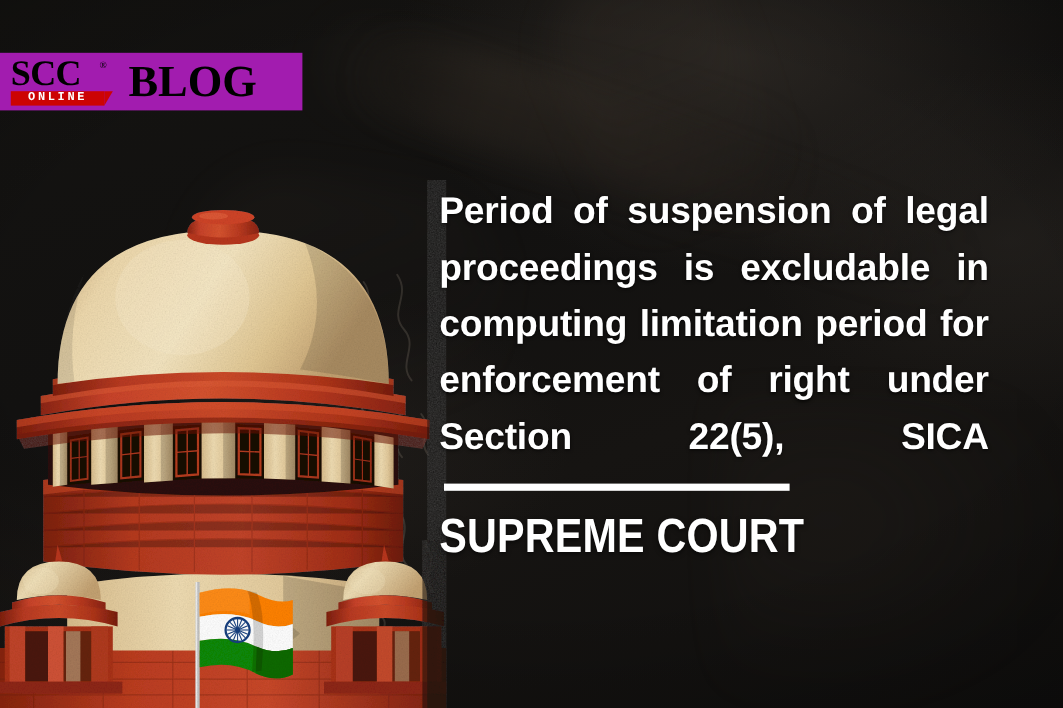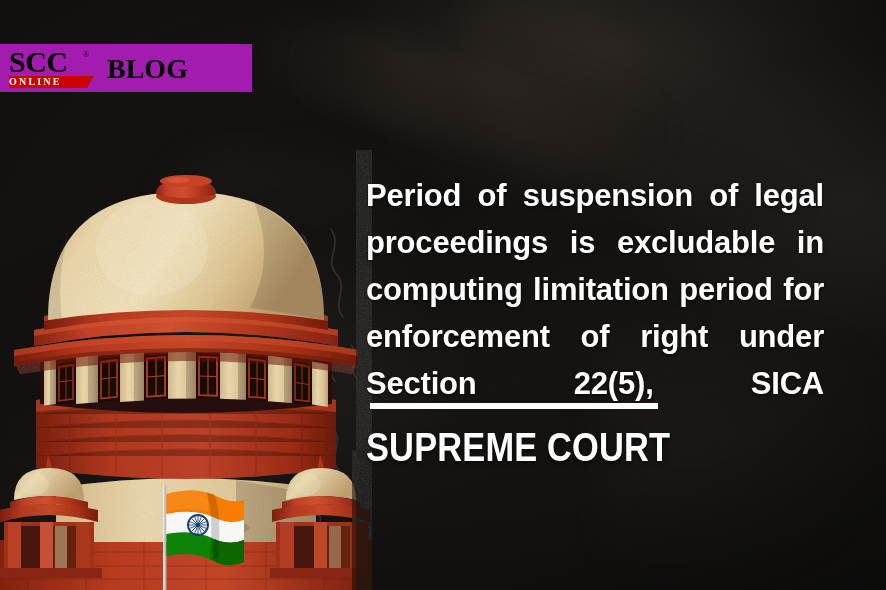--- a/index.html
+++ b/index.html
@@ -114,53 +114,52 @@
     position: absolute;
     right: 2px; top: 2px;
     font-family: "Liberation Serif", serif;
     font-size: 8px;
     color: #000;
   }
   .logo-online {
     margin-top: 1px;
     background: #cc0303;
     color: #ffffff;
-    font-family: Liberation Serif, serif;
+    font-family: Liberation Mono, monospace;
     font-weight: bold;
     font-size: 10px;
     letter-spacing: 2.2px;
     line-height: 12px;
-    text-align: left;
+    text-align: center;
     width: 78px;
     height: 12px;
     position: relative;
   }
   .logo-online::after {
     content: "";
     position: absolute;
     right: -7px; top: 0;
     border-top: 12px solid #cc0303;
     border-right: 7px solid transparent;
   }
   .logo-blog {
     font-family: "Liberation Serif", serif;
     font-weight: bold;
-    font-size: 28px;
+    font-size: 37px;
     line-height: 41px;
     color: #000;
     margin-left: 16px;
     letter-spacing: 0px;
   }
 
   
   .headline-wrap {
     position: absolute;
     left: 366px; top: 152px;
     width: 458px;
-    margin-top: 20px;
   }
   .headline {
     font-family: "Liberation Sans", sans-serif;
     font-weight: bold;
     font-size: 31px;
     line-height: 47px;
     color: #ffffff;
     text-align: justify;
     text-justify: inter-word;
     margin: 0;

